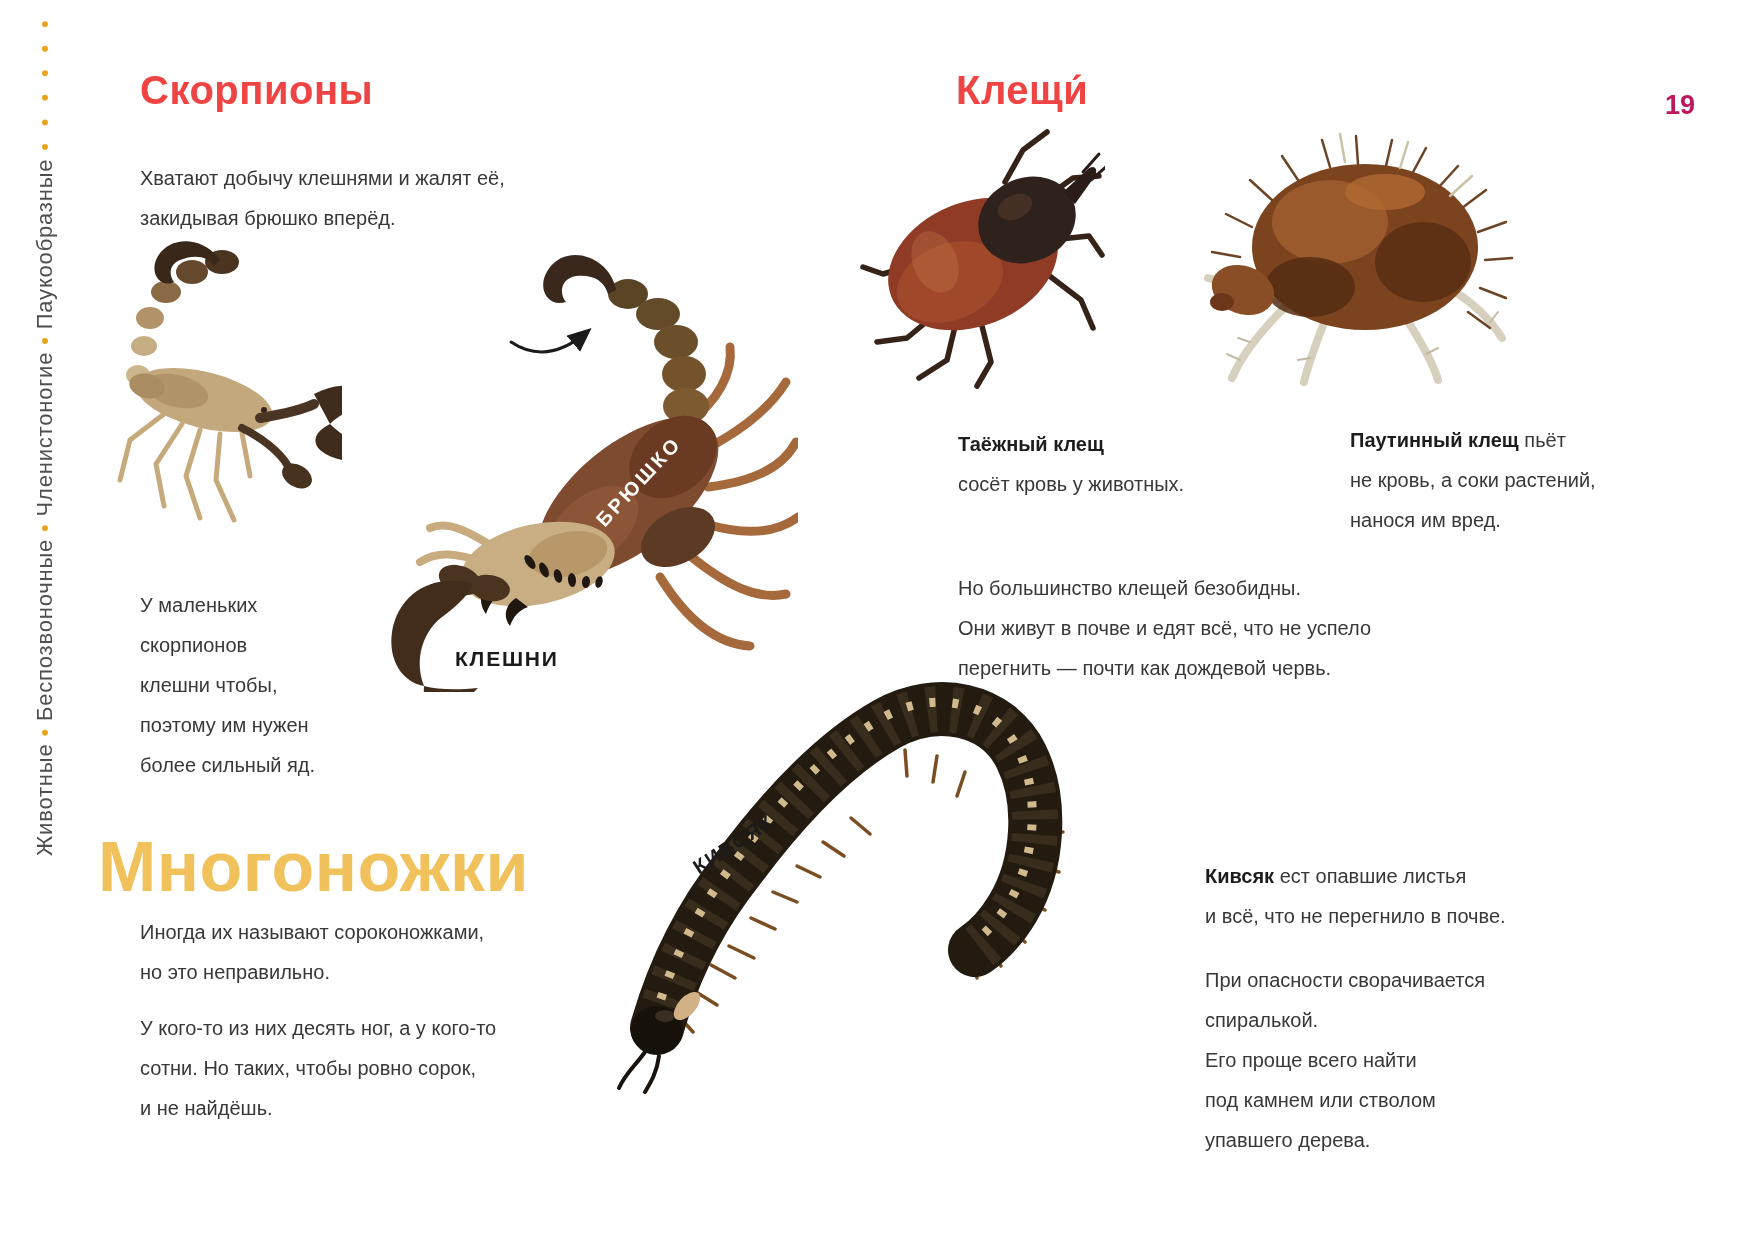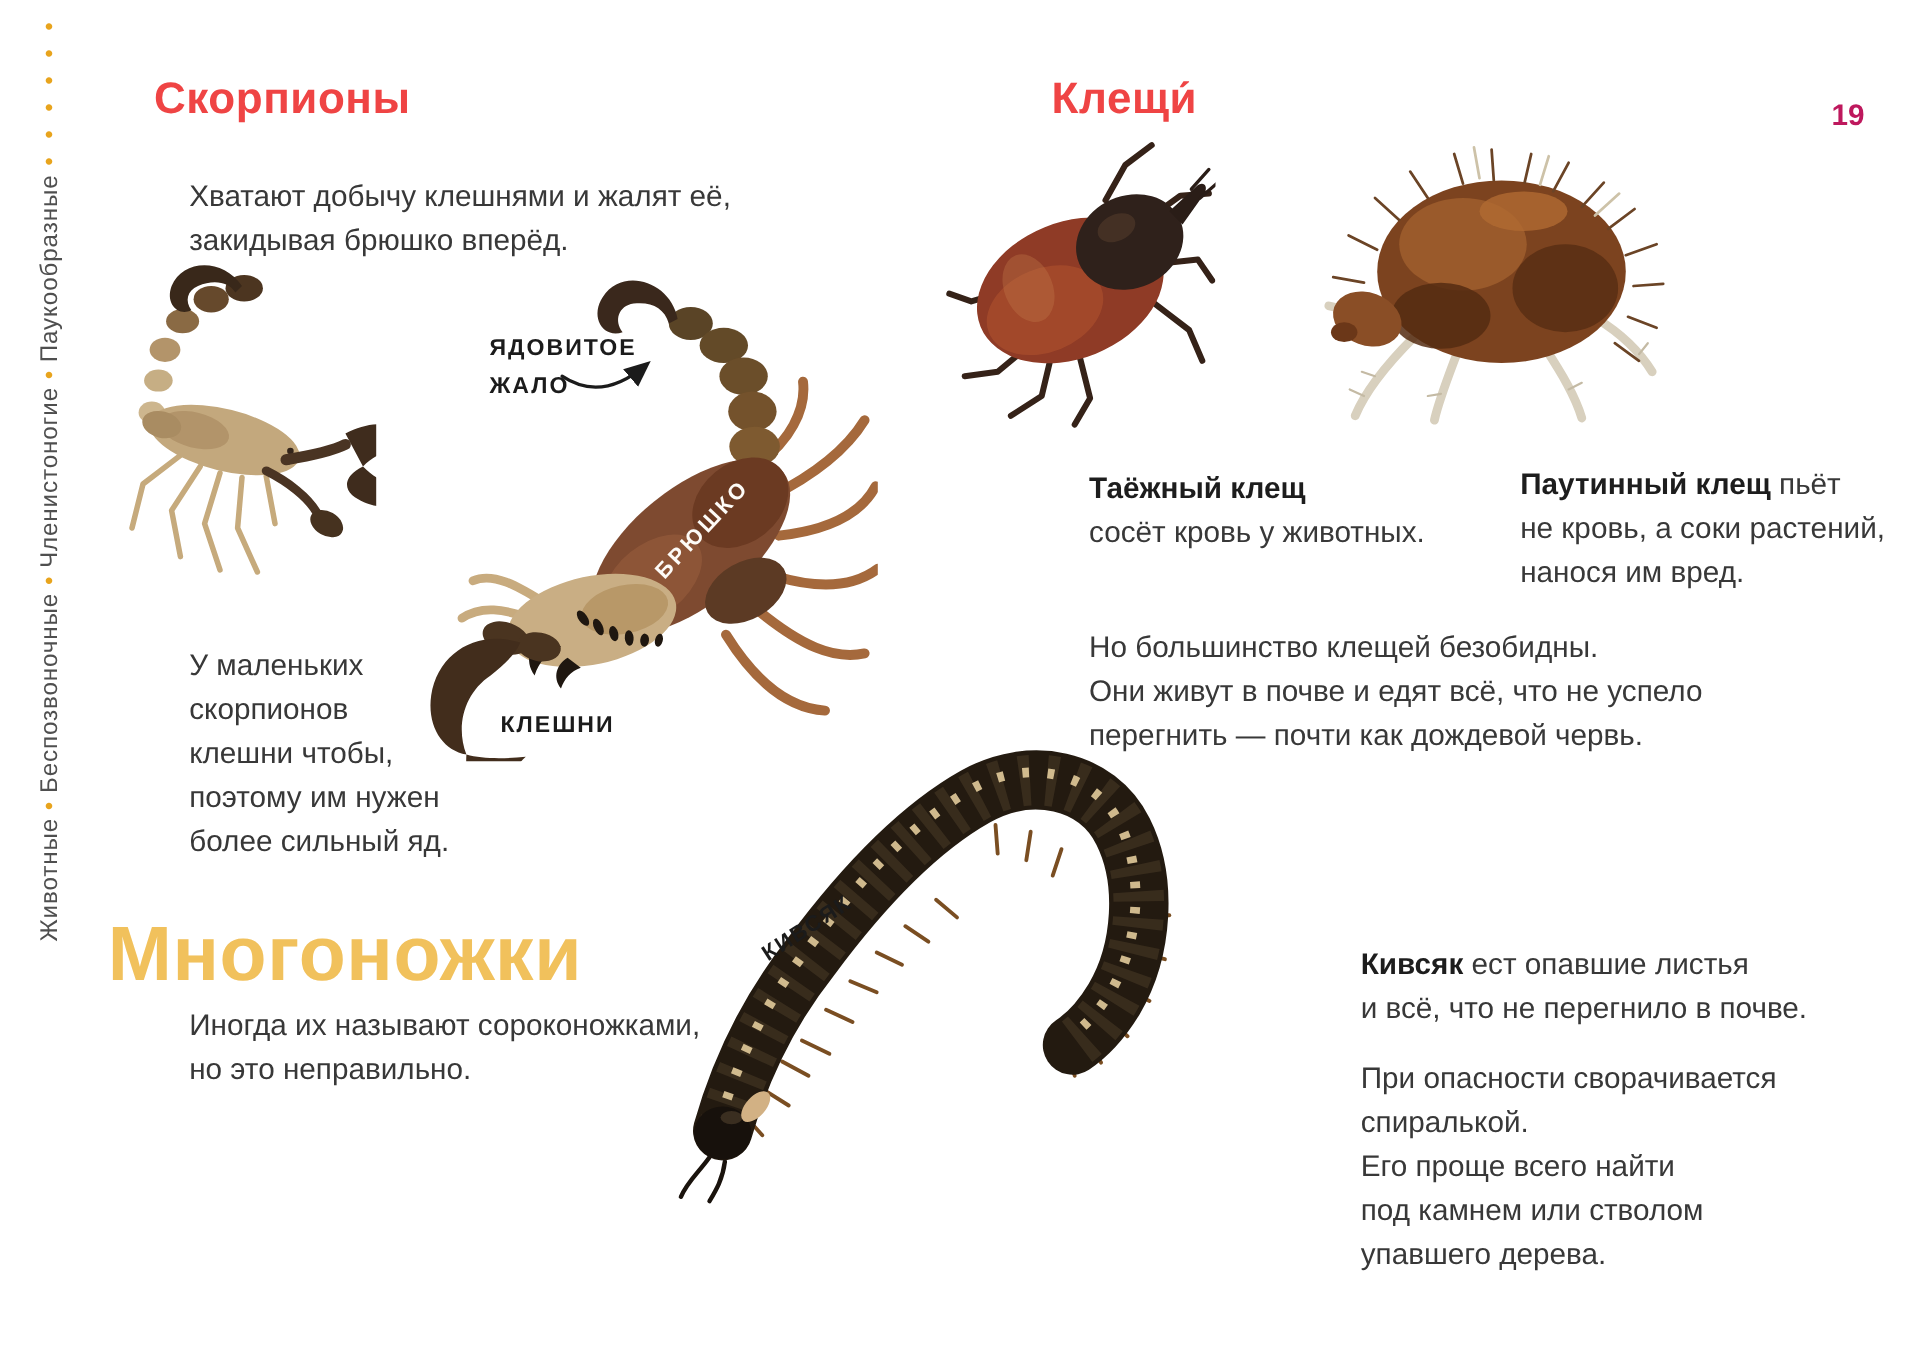--- a/index.html
+++ b/index.html
@@ -3,21 +3,21 @@
 <meta charset="utf-8">
 <style>
   html,body{margin:0;padding:0;background:#fff;}
   .page{
     position:relative;width:1754px;height:1241px;background:#ffffff;overflow:hidden;
     font-family:"Liberation Sans", sans-serif;color:#383838;
   }
   .abs{position:absolute;}
   .title{font-weight:bold;color:#ef4444;font-size:40px;line-height:1;letter-spacing:.5px;}
   .title-big{font-size:70px;color:#F1C15C;}
-  .para{font-size:27px;line-height:40px;color:#383838;white-space:pre-line;margin-left:32px;}
+  .para{font-size:20px;line-height:40px;color:#383838;white-space:pre-line;}
   .cap-name{font-weight:bold;color:#1D1D1D;}
   .ill-label{font-weight:bold;font-size:21px;letter-spacing:1.8px;color:#1B1B1B;white-space:pre-line;line-height:34px;}
   .pagenum{font-weight:bold;font-size:27px;color:#be185d;}
   
   .sidebar{
     position:absolute;left:32px;top:856px;transform:rotate(-90deg);transform-origin:0 0;
     white-space:nowrap;font-size:22px;letter-spacing:.8px;color:#4F4F4F;
   }
   .sb-dot{color:#E8A41D;font-size:22px;margin:0 7px;}
   .sb-dot.trail{margin:0 8px;}
@@ -114,22 +114,20 @@
       <path d="M118,345 C104,352 98,368 108,382 C112,370 120,360 132,356 Z"></path>
       <path d="M138,366 C128,372 124,384 132,394 C135,385 141,378 150,375 Z"></path>
     </g>
 
     <ellipse cx="82" cy="348" rx="22" ry="14" fill="#4A3420" transform="rotate(20 82 348)"></ellipse>
     <ellipse cx="112" cy="356" rx="20" ry="13" fill="#4A3420" transform="rotate(10 112 356)"></ellipse>
     <path d="M95,352 C55,340 20,362 14,400 C10,428 24,450 46,454 C36,428 44,398 68,382 C78,374 90,364 95,352 Z" fill="#422D1C"></path>
     <path d="M46,454 C44,484 58,514 86,530 C74,502 80,474 100,456 C80,458 60,458 46,454 Z" fill="#422D1C"></path>
   </svg>
 
-  <div class="abs ill-label" style="left:445px;top:300px;">ЯДОВИТОЕ
-ЖАЛО</div>
   <svg class="abs" style="left:505px;top:322px;" width="100" height="46" viewBox="0 0 100 46">
     <defs>
       <marker id="ah" markerWidth="10" markerHeight="10" refX="6" refY="3.5" orient="auto">
         <path d="M0,0 L8,3.5 L0,7 Z" fill="#1B1B1B"></path>
       </marker>
     </defs>
     <path d="M6,20 Q42,44 82,10" fill="none" stroke="#1B1B1B" stroke-width="3" stroke-linecap="round" marker-end="url(#ah)"></path>
   </svg>
   <div class="abs white-label rot-label" style="left:600px;top:512px;transform:rotate(-47deg);">БРЮШКО</div>
   <div class="abs ill-label" style="left:455px;top:642px;">КЛЕШНИ</div>
@@ -219,20 +217,23 @@
 нанося им вред.</span></div>
 
   <div class="abs para" style="left:958px;top:568px;width:640px;">Но большинство клещей безобидны.
 Они живут в почве и едят всё, что не успело
 перегнить — почти как дождевой червь.</div>
 
   <div class="abs title title-big" style="left:98px;top:832px;">Многоножки</div>
 
   <div class="abs para" style="left:140px;top:912px;width:560px;">Иногда их называют сороконожками,
 но это неправильно.</div>
+  <div class="abs para" style="left:140px;top:1008px;width:560px;">У кого-то из них десять ног, а у кого-то
+сотни. Но таких, чтобы ровно сорок,
+и не найдёшь.</div>
 
   <svg class="abs" style="left:615px;top:660px;" width="475" height="435" viewBox="0 0 475 435">
 
     <g fill="none" stroke="#7A4E22" stroke-width="3.5" stroke-linecap="round">
       <path d="M78,330 L102,345"></path>
         <path d="M96,305 L120,318"></path>
         <path d="M114,286 L139,298"></path>
       <path d="M136,258 L160,269"></path>
         <path d="M158,232 L182,242"></path>
         <path d="M182,206 L205,217"></path>

